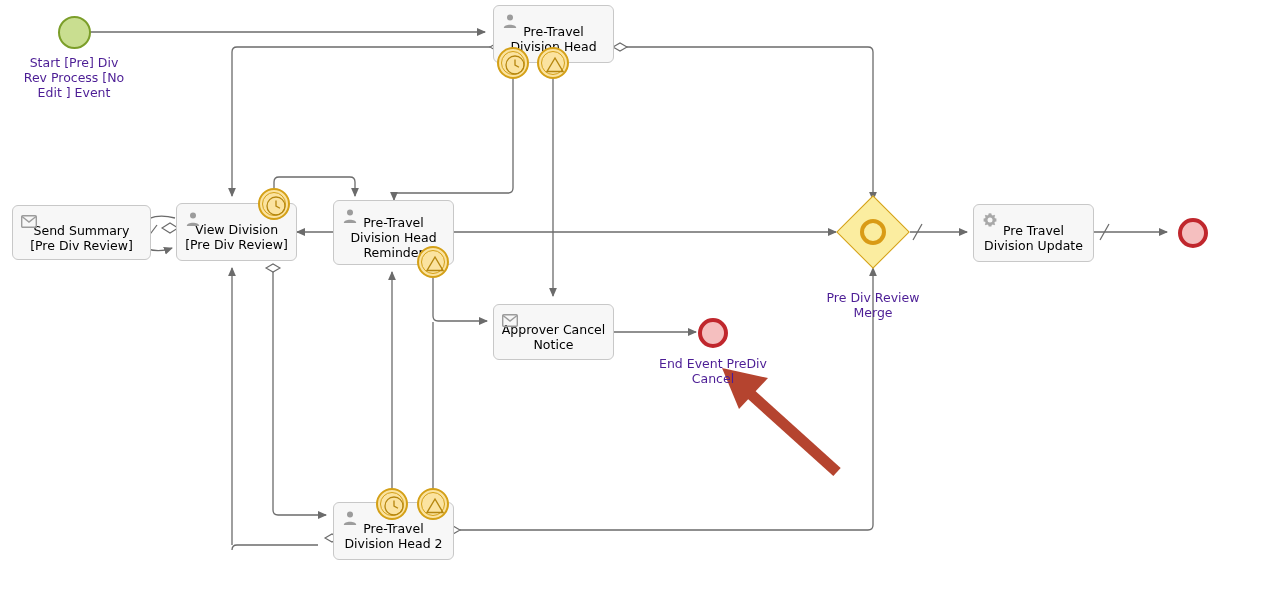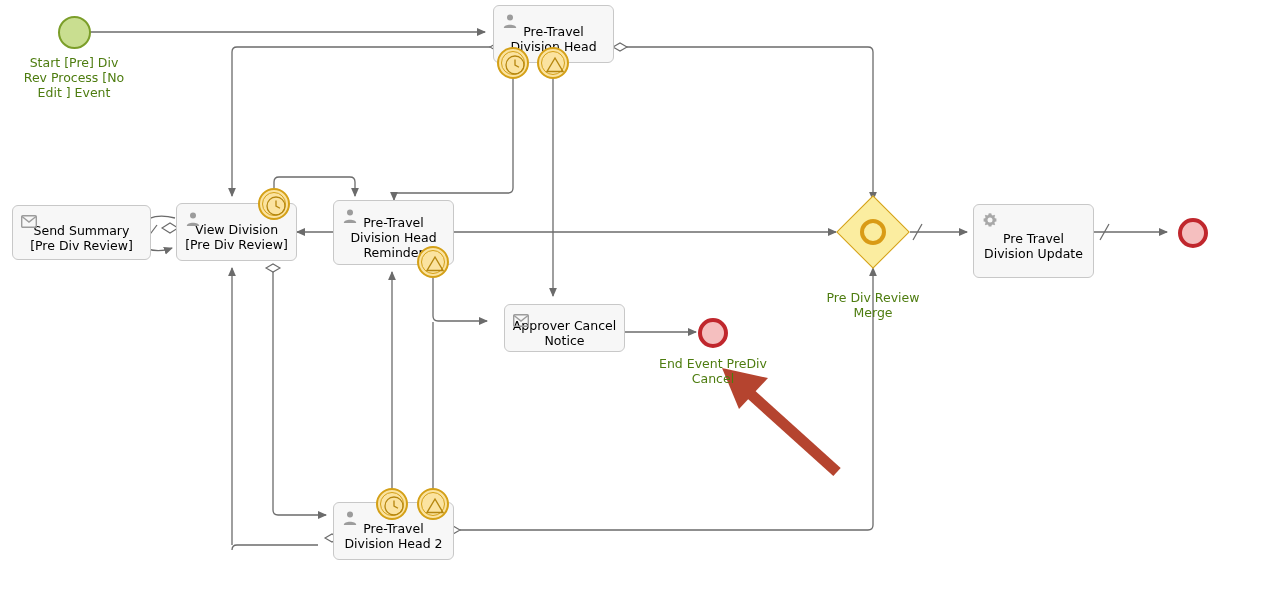--- a/index.html
+++ b/index.html
@@ -9,21 +9,21 @@
   svg#wires{position:absolute;left:0;top:0;width:1286px;height:606px;}
   .node{position:absolute;box-sizing:border-box;}
   .task{background:#f7f7f7;border:1px solid #c8c8c8;border-radius:6px;
         display:flex;align-items:center;justify-content:center;text-align:center;}
   .task .tlabel{font-size:12.5px;color:#000000;line-height:15px;padding:0 6px;
         margin-top:10px;white-space:pre-line;}
   .ticon{position:absolute;left:8px;top:7px;width:16px;height:16px;}
   .evt{border-radius:50%;box-sizing:border-box;}
   .evt-start{background:#c9de90;border:2px solid #7b9e29;}
   .evt-end{background:#f5bfbf;border:4px solid #c0272d;}
-  .elabel{position:absolute;text-align:center;font-size:12.5px;color:#4d7c0f;
+  .elabel{position:absolute;text-align:center;font-size:12.5px;color:#4c1d95;
           line-height:15px;white-space:pre-line;}
   .bevt{position:absolute;width:32px;height:32px;border-radius:50%;
         background:#fbe3a0;border:2px solid #d4a017;box-sizing:border-box;}
   .bevt::before{content:"";position:absolute;left:2px;top:2px;right:2px;bottom:2px;
         border-radius:50%;border:1.5px solid #d4a017;}
   .bevt svg{position:absolute;left:5px;top:5px;}
   .gw{position:absolute;width:52px;height:52px;background:#fbeda0;
       border:1.5px solid #d4a017;transform:rotate(45deg);box-sizing:border-box;}
   .gwring{position:absolute;width:26px;height:26px;border:4px solid #d99b16;
       border-radius:50%;box-sizing:border-box;}
@@ -162,41 +162,41 @@
     <span class="tlabel">Pre-Travel
 Division Head
 Reminder</span>
   </div>
   <div class="bevt" style="left:417px;top:246px;">
     <svg width="22" height="22" viewBox="0 0 22 22">
       <polygon points="11,4 19,17.5 3,17.5" fill="none" stroke="#b5860f" stroke-width="1.4"></polygon>
     </svg>
   </div>
 
-  <div class="node task" style="left:504px;top:304px;width:121px;height:48px;">
+  <div class="node task" style="left:493px;top:304px;width:121px;height:56px;">
     <span class="ticon">
       <svg width="16" height="13" viewBox="0 0 16 13">
         <rect x="0.7" y="0.7" width="14.6" height="11.6" rx="1" fill="none" stroke="#9c9c9c" stroke-width="1.4"></rect>
         <path d="M1,1.5 L8,7 L15,1.5" fill="none" stroke="#9c9c9c" stroke-width="1.4"></path>
       </svg>
     </span>
     <span class="tlabel">Approver Cancel
 Notice</span>
   </div>
 
   <div class="node evt evt-end" style="left:698px;top:318px;width:30px;height:30px;"></div>
   <div class="elabel" style="left:645px;top:356px;width:136px;">End Event PreDiv
 Cancel</div>
 
   <div class="gw" style="left:847px;top:206px;"></div>
   <div class="gwring" style="left:860px;top:219px;"></div>
   <div class="elabel" style="left:805px;top:265px;width:136px;margin-top:25px;">Pre Div Review
 Merge</div>
 
-  <div class="node task" style="left:973px;top:204px;width:121px;height:74px;">
+  <div class="node task" style="left:973px;top:204px;width:121px;height:58px;">
     <span class="ticon">
       <svg width="16" height="16" viewBox="0 0 16 16">
         <path d="M8,1.2 L9.4,1.6 L9.7,3.1 L10.9,3.6 L12.2,2.8 L13.2,3.8 L12.4,5.1
                  L12.9,6.3 L14.4,6.6 L14.4,8 L14.4,9.4 L12.9,9.7 L12.4,10.9
                  L13.2,12.2 L12.2,13.2 L10.9,12.4 L9.7,12.9 L9.4,14.4 L8,14.4
                  L6.6,14.4 L6.3,12.9 L5.1,12.4 L3.8,13.2 L2.8,12.2 L3.6,10.9
                  L3.1,9.7 L1.6,9.4 L1.6,8 L1.6,6.6 L3.1,6.3 L3.6,5.1 L2.8,3.8
                  L3.8,2.8 L5.1,3.6 L6.3,3.1 L6.6,1.6 z" fill="#a8a8a8"></path>
         <circle cx="8" cy="8" r="2.5" fill="#f7f7f7"></circle>
       </svg>

